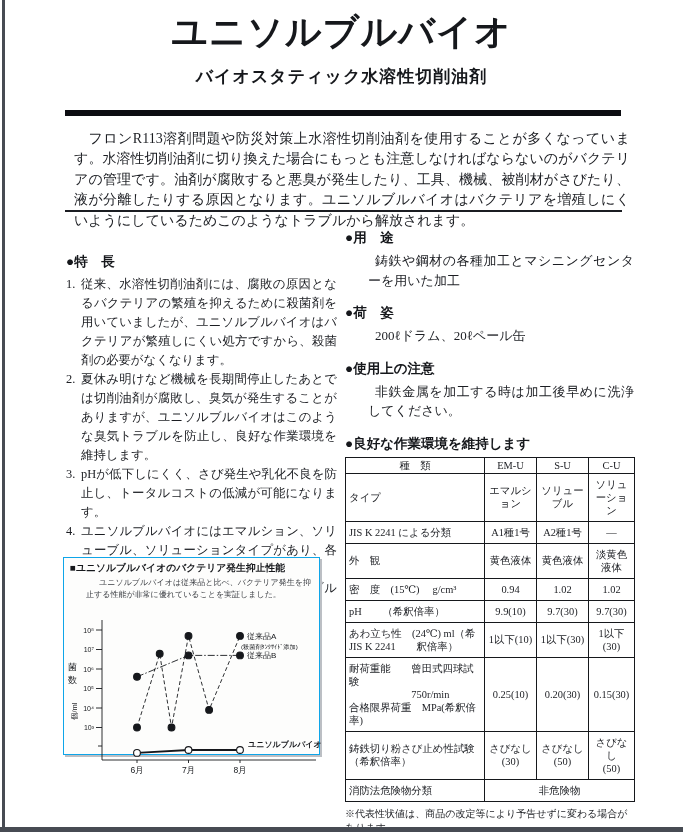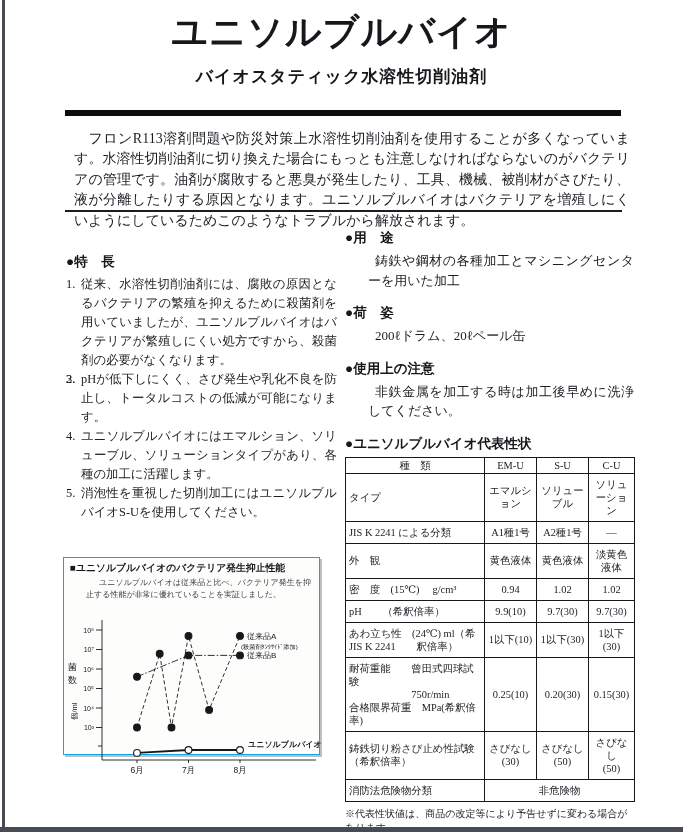--- a/index.html
+++ b/index.html
@@ -80,42 +80,42 @@
 <h2 class="page-subtitle">バイオスタティック水溶性切削油剤</h2>
 <div class="thick-rule"></div>
 
 <p class="intro">　フロンR113溶剤問題や防災対策上水溶性切削油剤を使用することが多くなっています。水溶性切削油剤に切り換えた場合にもっとも注意しなければならないのがバクテリアの管理です。油剤が腐敗すると悪臭が発生したり、工具、機械、被削材がさびたり、液が分離したりする原因となります。ユニソルブルバイオはバクテリアを増殖しにくいようにしているためこのようなトラブルから解放されます。</p>
 <div class="thin-rule"></div>
 
 <div class="col-left">
   <div class="sec-head">●特　長</div>
   <div id="features-list">
       <div class="feat"><span class="num">1.</span><span>従来、水溶性切削油剤には、腐敗の原因となるバクテリアの繁殖を抑えるために殺菌剤を用いていましたが、ユニソルブルバイオはバクテリアが繁殖しにくい処方ですから、殺菌剤の必要がなくなります。</span></div>
-      <div class="feat"><span class="num">2.</span></div>
+      <div class="feat"><span class="num">2.</span><span>夏休み明けなど機械を長期間停止したあとでは切削油剤が腐敗し、臭気が発生することがありますが、ユニソルブルバイオはこのような臭気トラブルを防止し、良好な作業環境を維持します。</span></div>
       <div class="feat"><span class="num">3.</span><span>pHが低下しにくく、さび発生や乳化不良を防止し、トータルコストの低減が可能になります。</span></div>
       <div class="feat"><span class="num">4.</span><span>ユニソルブルバイオにはエマルション、ソリューブル、ソリューションタイプがあり、各種の加工に活躍します。</span></div>
       <div class="feat"><span class="num">5.</span><span>消泡性を重視した切削加工にはユニソルブルバイオS-Uを使用してください。</span></div>
     </div>
 </div>
 
 <div class="col-right">
   <div class="sec">
     <div class="sec-head">●用　途</div>
     <p class="sec-body">鋳鉄や鋼材の各種加工とマシニングセンターを用いた加工</p>
   </div>
   <div class="sec">
     <div class="sec-head">●荷　姿</div>
     <p class="sec-body">200ℓドラム、20ℓペール缶</p>
   </div>
   <div class="sec">
     <div class="sec-head">●使用上の注意</div>
     <p class="sec-body">非鉄金属を加工する時は加工後早めに洗浄してください。</p>
   </div>
   <div class="sec">
-    <div class="sec-head">●ユニソルブルバイオ代表性状</div>
+    <div class="sec-head">●良好な作業環境を維持します</div>
     <table id="props-table">
       <colgroup>
           <col style="width:139px">
           <col style="width:52px">
           <col style="width:52px">
           <col style="width:46px">
         </colgroup>
       <tbody id="props-body">
           <tr>
             <th>種　類</th>

